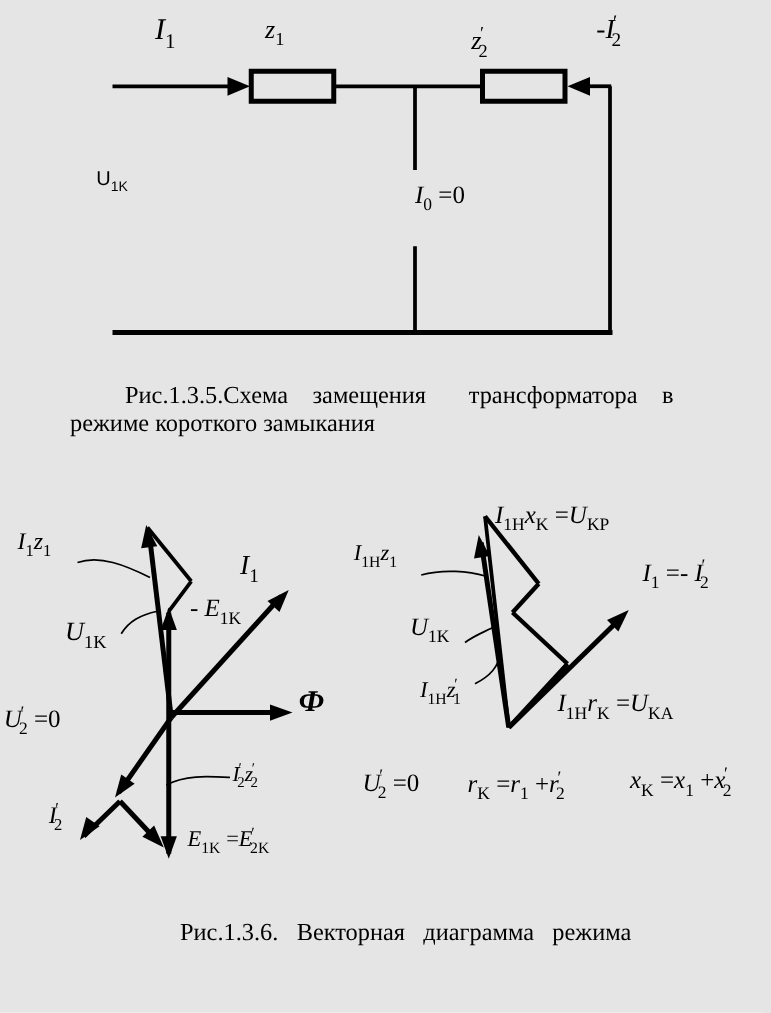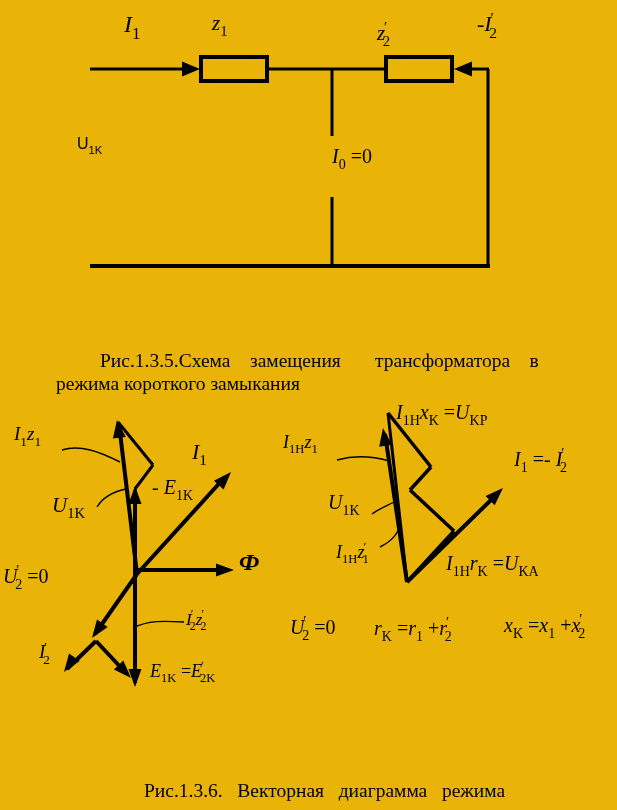--- a/index.html
+++ b/index.html
@@ -4,27 +4,27 @@
 <style>
   html,body{margin:0;padding:0;}
   .page{position:relative;width:617px;height:810px;background:#ff00fa;overflow:hidden;
         font-family:"Liberation Serif",serif;color:#000;}
   svg{position:absolute;left:0;top:0;}
   .lbl{position:absolute;white-space:pre;color:#000;line-height:1.05;}
   .it{font-style:italic;}
   .lbl sub{font-size:70%;vertical-align:-0.42em;letter-spacing:0;}
   .lbl sup{font-size:70%;vertical-align:0.55em;margin-left:-0.08em;margin-right:-0.30em;}
   .sans{font-family:"Liberation Sans",sans-serif;}
-  .cap{position:absolute;white-space:pre;font-size:19.5px;color:#000;margin-top:44px;}
+  .cap{position:absolute;white-space:pre;font-size:19.5px;color:#000;}
   .phi{font-weight:bold;}
 </style>
 </head>
 <body>
 
-<div class="page" style="background: #eab308; text-decoration: underline;">
+<div class="page" style="background: #e5e5e5; text-decoration: underline;">
 
   <svg width="617" height="810" viewBox="0 0 617 810">
 
     <g stroke="#000" fill="none">
       <line x1="90" y1="69" x2="184" y2="69" stroke-width="3"></line>
       <polygon points="200,69 182,61.5 182,76.5" fill="#000" stroke="none"></polygon>
       <rect x="201" y="57" width="66" height="24" stroke-width="4"></rect>
       <line x1="267" y1="69" x2="387" y2="69" stroke-width="3"></line>
       <rect x="386" y="57" width="66" height="24" stroke-width="4"></rect>
       <polygon points="454,69 472,61.5 472,76.5" fill="#000" stroke="none"></polygon>
@@ -75,21 +75,21 @@
   </svg>
 
   <span class="lbl" style="left:124px;top:12px;font-size:24px;"><span class="it">I</span><sub>1</sub></span>
   <span class="lbl" style="left:212px;top:12px;font-size:21px;"><span class="it">z</span><sub>1</sub></span>
   <span class="lbl" style="left:377px;top:8px;font-size:21px;margin-top:12px;"><span class="it">z</span><sup>′</sup><sub>2</sub></span>
   <span class="lbl" style="left:477px;top:10px;font-size:22px;"><span>-</span><span class="it">I</span><sup>′</sup><sub>2</sub></span>
   <span class="lbl sans" style="left:77px;top:136px;font-size:16px;"><span>U</span><sub>1K</sub></span>
   <span class="lbl" style="left:332px;top:146px;font-size:20px;"><span class="it">I</span><sub>0</sub><span> =0</span></span>
 
   <div class="cap" style="left:100px;top:306px;">Рис.1.3.5.Схема    замещения       трансформатора    в</div>
-  <div class="cap" style="left:56px;top:329px;">режима короткого замыкания</div>
+  <div class="cap" style="left:56px;top:329px;">режиме короткого замыкания</div>
 
   <span class="lbl" style="left:14px;top:424px;font-size:19px;"><span class="it">I</span><sub>1</sub><span class="it">z</span><sub>1</sub></span>
   <span class="lbl" style="left:52px;top:494px;font-size:21px;"><span class="it">U</span><sub>1K</sub></span>
   <span class="lbl" style="left:152px;top:477px;font-size:20px;"><span>- </span><span class="it">E</span><sub>1K</sub></span>
   <span class="lbl" style="left:192px;top:440px;font-size:22px;"><span class="it">I</span><sub>1</sub></span>
   <span class="lbl phi" style="left:239px;top:550px;font-size:24px;"><span class="it">Ф</span></span>
   <span class="lbl" style="left:3px;top:564px;font-size:20px;"><span class="it">U</span><sup>′</sup><sub>2</sub><span> =0</span></span>
   <span class="lbl" style="left:39px;top:640px;font-size:19px;"><span class="it">I</span><sup>′</sup><sub>2</sub></span>
   <span class="lbl" style="left:186px;top:608px;font-size:17px;"><span class="it">I</span><sup>′</sup><sub>2</sub><span class="it">z</span><sup>′</sup><sub>2</sub></span>
   <span class="lbl" style="left:150px;top:660px;font-size:18px;"><span class="it">E</span><sub>1K</sub><span> =</span><span class="it">E</span><sup>′</sup><sub>2K</sub></span>

